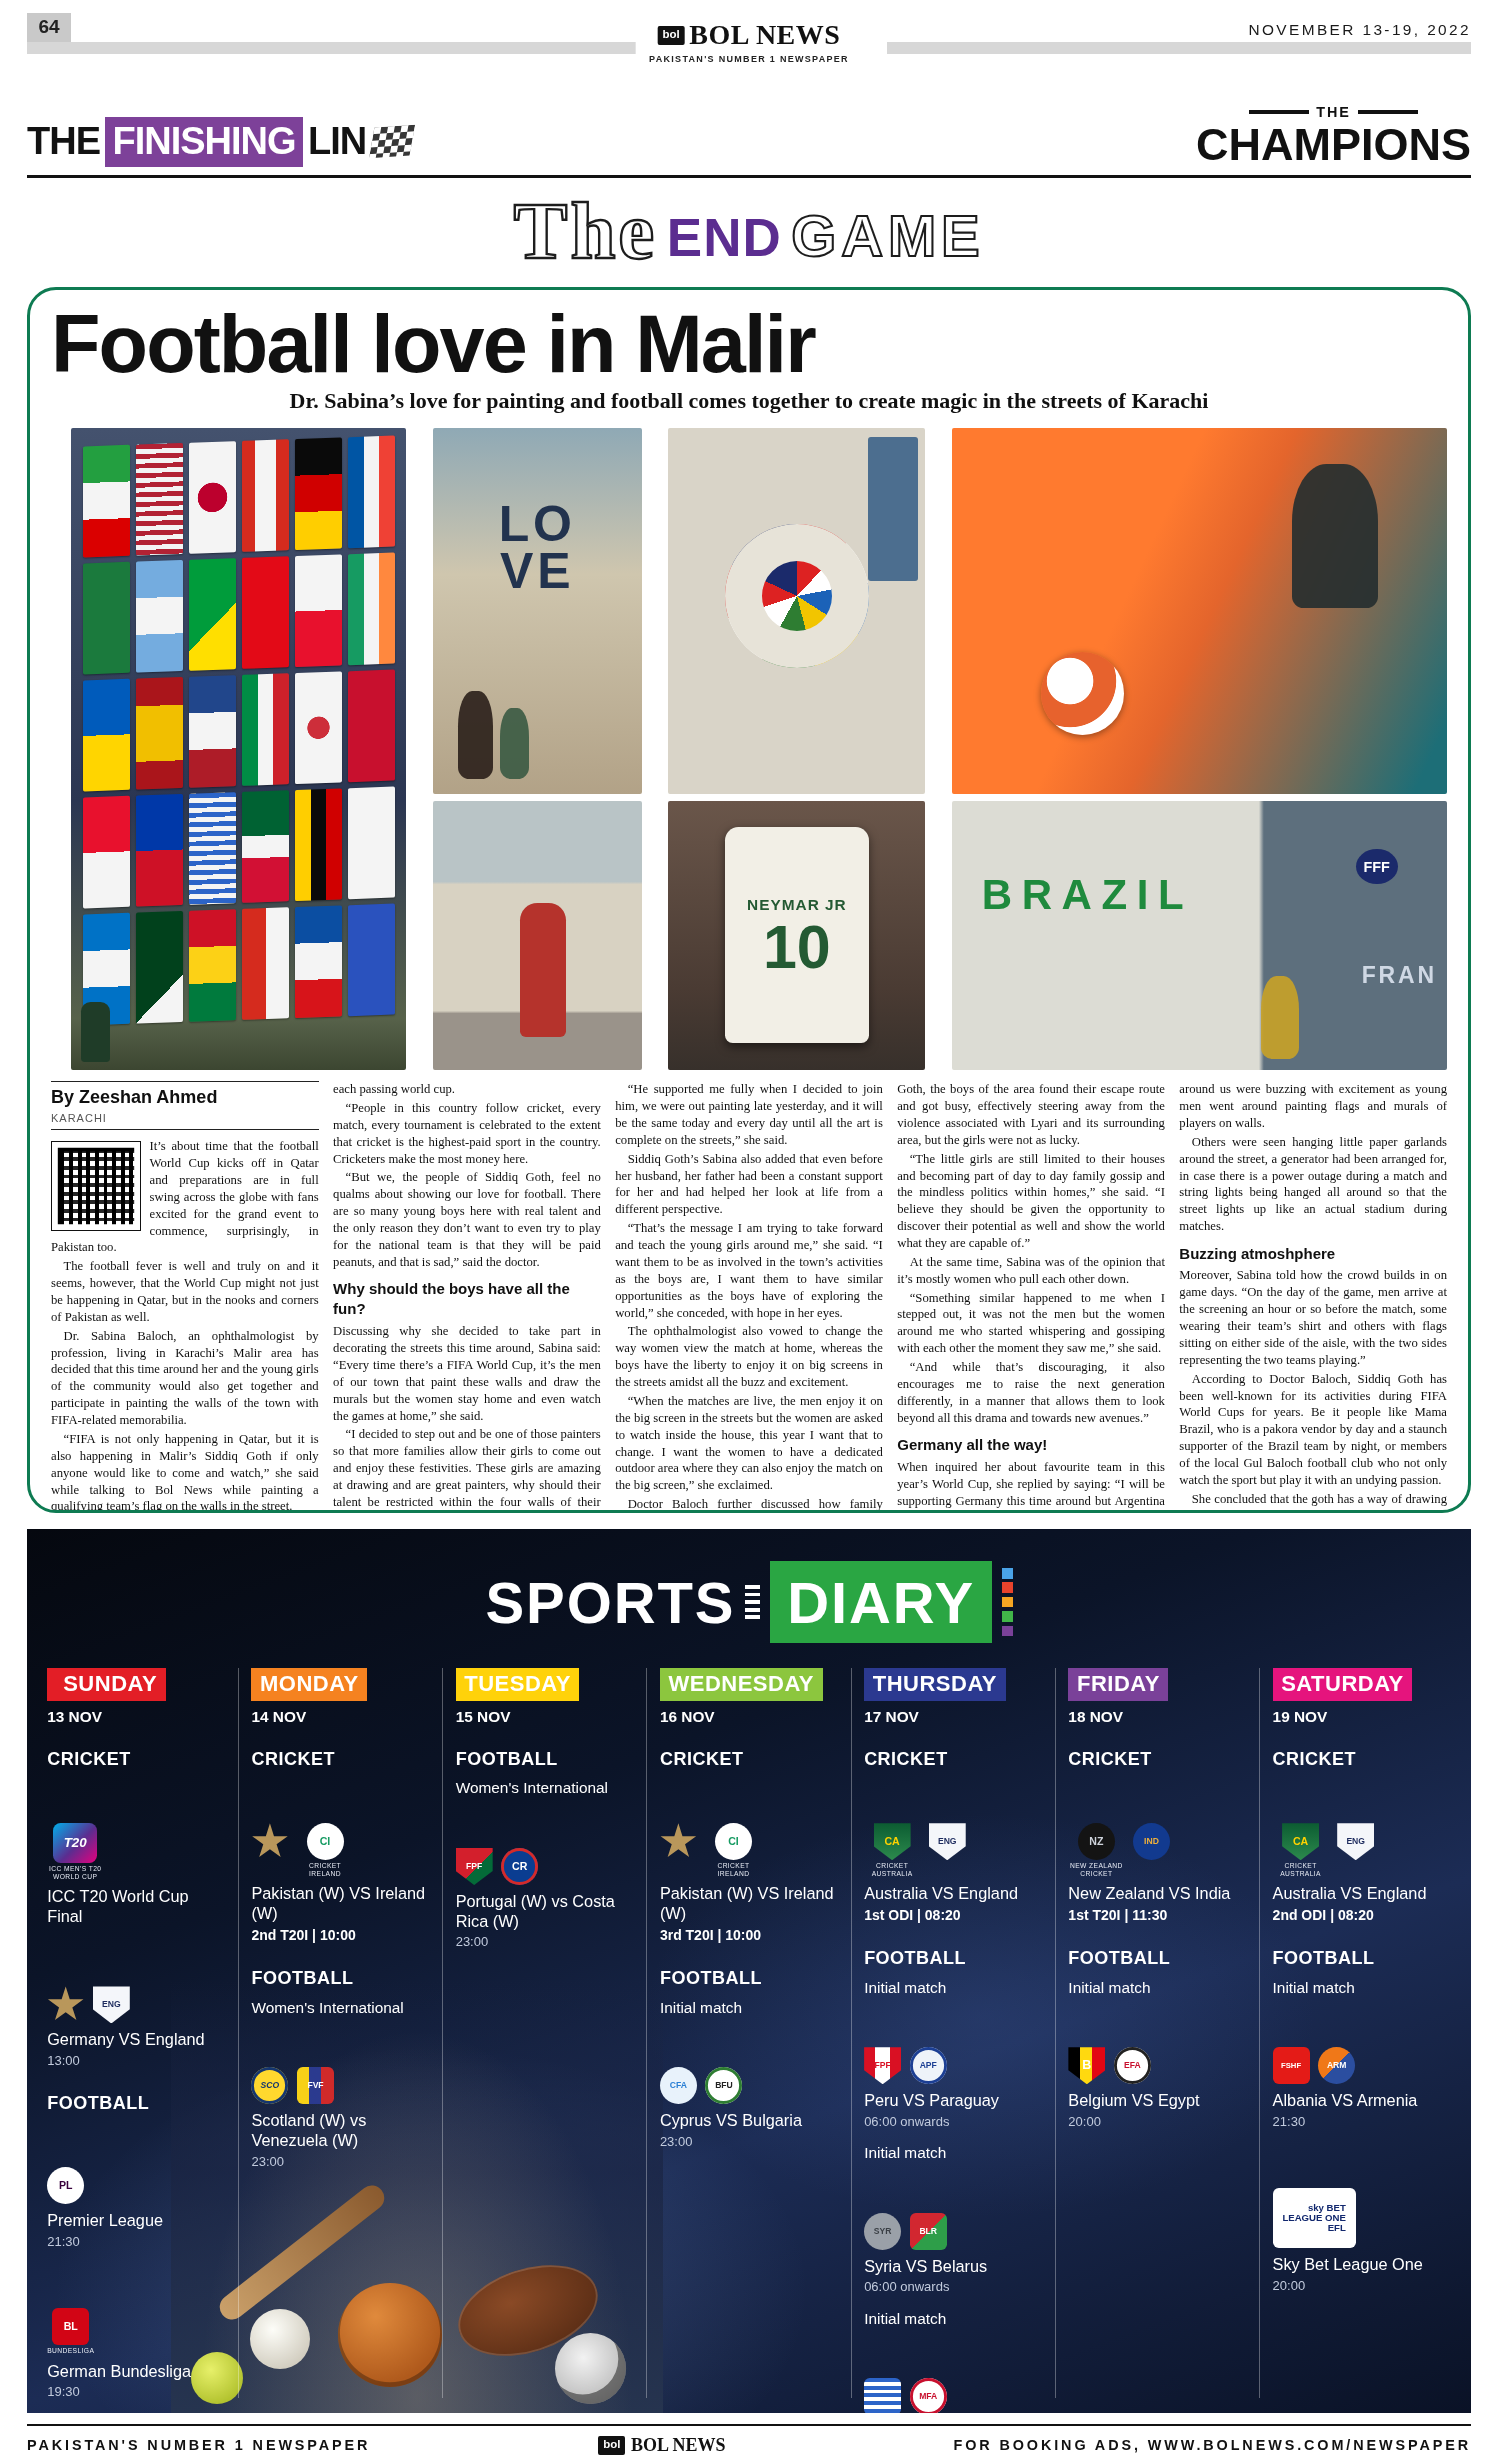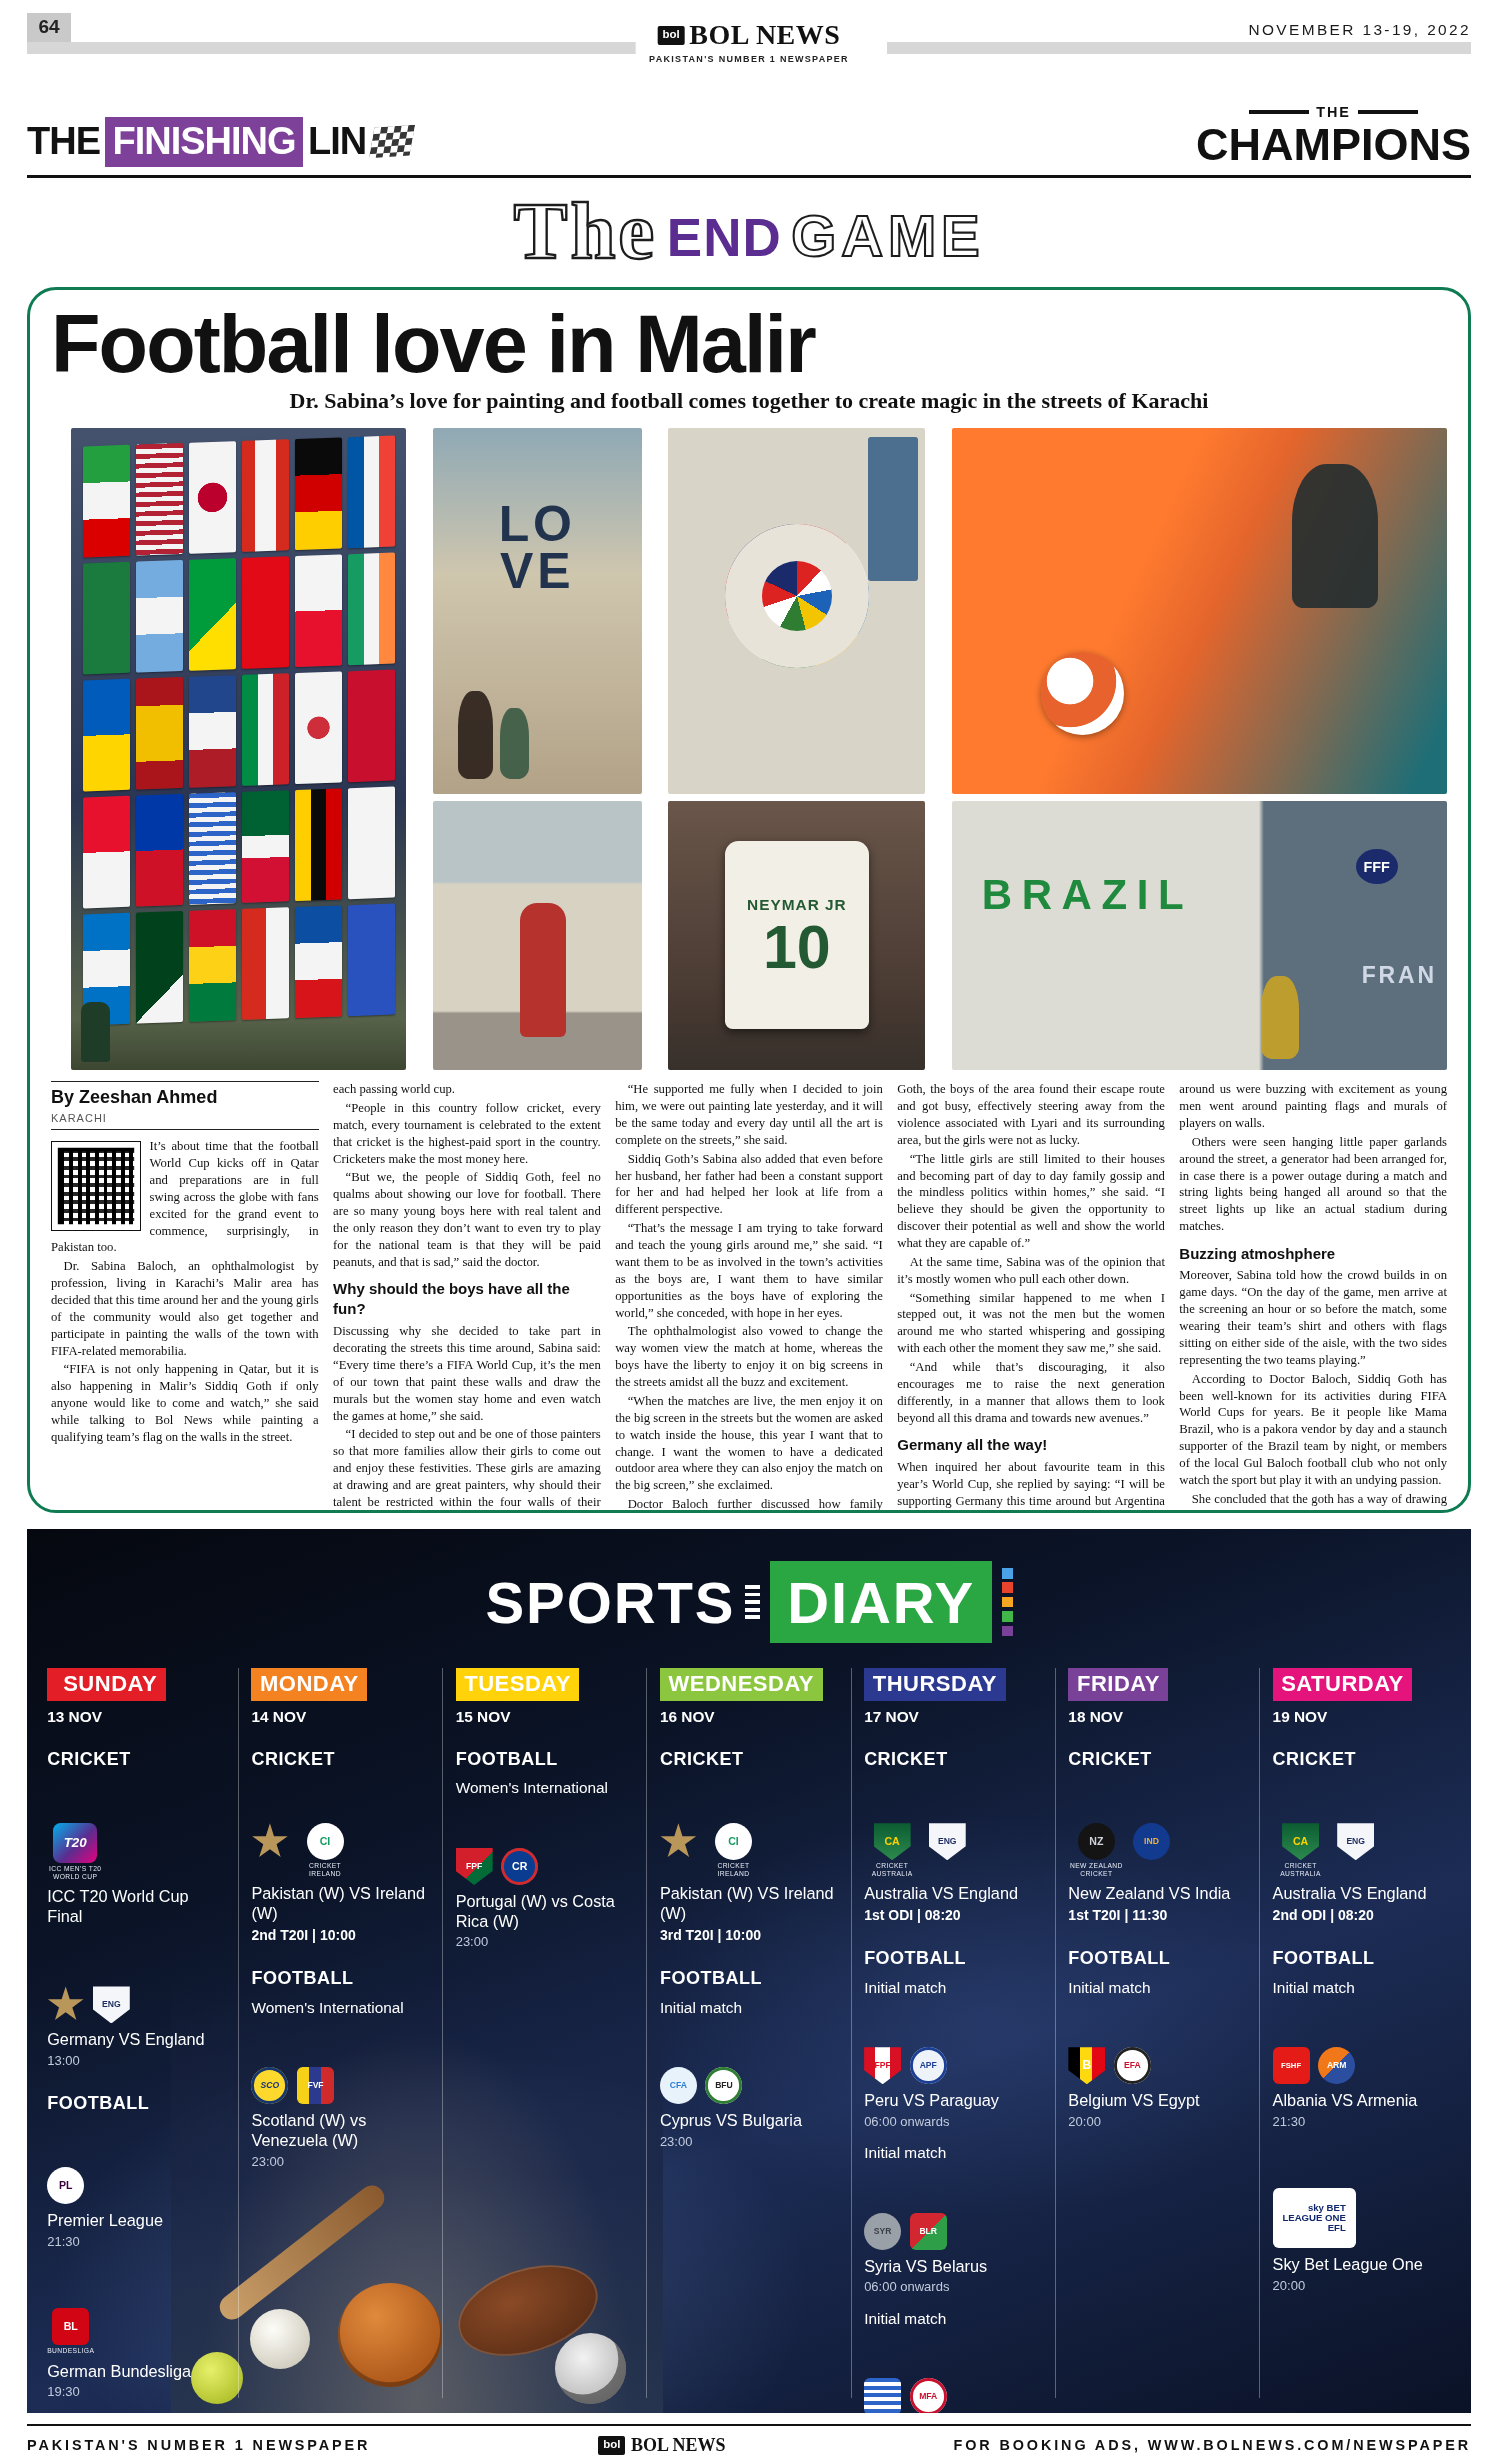--- a/index.html
+++ b/index.html
@@ -58,21 +58,21 @@
   .ph-kids{background:linear-gradient(115deg,#ff7a2f 0 38%,#e4652c 52%,#1d6e77 95%);}
   .kid-ball{position:absolute;left:18%;bottom:16%;width:83px;height:83px;border-radius:50%;background:radial-gradient(circle at 35% 35%,#fff 0 30%,#e7622d 31% 60%,#fff 61%);box-shadow:0 1.9px 7.7px rgba(0,0,0,.4);}
   .sil{position:absolute;background:#2a1f1a;border-radius:40% 40% 11.5px 11.5px;opacity:.9;}
   .sil1{left:12%;bottom:4%;width:35px;height:88px;}
   .sil2{left:32%;bottom:4%;width:29px;height:71px;background:#3a5a43;}
   .sil3{right:14%;top:10%;width:86px;height:144px;background:#232d2f;}
   .sil5{right:30%;bottom:4%;width:38px;height:83px;background:#c9a227;}
   .ph-red{background:linear-gradient(180deg,#b9c4c6 0 30%,#d8d2c2 31% 78%,#9a938a 79%);}
   .figure-red{position:absolute;left:42%;bottom:12%;width:46px;height:134px;background:#b5332c;border-radius:17.3px 17.3px 5.8px 5.8px;}
   .ph-neymar{background:linear-gradient(180deg,#6a564a,#4a3b33 70%,#37302b);}
-  .shirt{position:absolute;left:50%;top:50%;transform:translate(-50%,-50%);width:144px;height:188px;background:#f2efe6;border-radius:13.4px 13.4px 7.7px 7.7px;display:flex;flex-direction:column;align-items:center;justify-content:center;gap:5.8px;box-shadow:0 3.8px 9.6px rgba(0,0,0,.5);}
+  .shirt{position:absolute;left:50%;top:50%;transform:translate(-50%,-50%);width:144px;height:216px;background:#f2efe6;border-radius:13.4px 13.4px 7.7px 7.7px;display:flex;flex-direction:column;align-items:center;justify-content:center;gap:5.8px;box-shadow:0 3.8px 9.6px rgba(0,0,0,.5);}
   .sh-name{font-size:15.4px;font-weight:900;color:#245a33;letter-spacing:1px;}
   .sh-num{font-size:61px;font-weight:900;color:#245a33;line-height:.9;}
   .ph-brazil{background:linear-gradient(90deg,#dcdcd4 0 62%,#5d6f7d 63%);}
   .bz{position:absolute;left:6%;top:26%;font-size:42px;font-weight:900;color:#1f8a3d;letter-spacing:9.6px;}
   .fff{position:absolute;right:10%;top:18%;background:#1b2a6b;color:#fff;font-weight:900;font-size:14.4px;padding:9.6px 7.7px;border-radius:50%;}
   .fran{position:absolute;right:2%;bottom:30%;font-size:23px;font-weight:900;color:#cfd8e4;letter-spacing:2.9px;}
 
   
   .columns{display:flex;gap:14.4px;margin-top:11.5px;height:475px;overflow:hidden;}
   .acol{flex:1;font-family:"Liberation Serif",serif;font-size:12.7px;line-height:1.33;text-align:justify;color:#101010;}
@@ -259,20 +259,21 @@
       </div>
     </div>
 
     <div class="columns">
         <div class="acol">
           <div class="byline-block">
             <div class="byline">By Zeeshan Ahmed</div>
             <div class="dateline">KARACHI</div>
           </div>
           <p><span class="qr"></span>It’s about time that the football World Cup kicks off in Qatar and preparations are in full swing across the globe with fans excited for the grand event to commence, surprisingly, in Pakistan too.</p>
+          <p class="ind">The football fever is well and truly on and it seems, however, that the World Cup might not just be happening in Qatar, but in the nooks and corners of Pakistan as well.</p>
           <p class="ind">Dr. Sabina Baloch, an ophthalmologist by profession, living in Karachi’s Malir area has decided that this time around her and the young girls of the community would also get together and participate in painting the walls of the town with FIFA-related memorabilia.</p>
           <p class="ind">“FIFA is not only happening in Qatar, but it is also happening in Malir’s Siddiq Goth if only anyone would like to come and watch,” she said while talking to Bol News while painting a qualifying team’s flag on the walls in the street.</p>
         </div>
         <div class="acol">
           <p>each passing world cup.</p>
           <p class="ind">“People in this country follow cricket, every match, every tournament is celebrated to the extent that cricket is the highest-paid sport in the country. Cricketers make the most money here.</p>
           <p class="ind">“But we, the people of Siddiq Goth, feel no qualms about showing our love for football. There are so many young boys here with real talent and the only reason they don’t want to even try to play for the national team is that they will be paid peanuts, and that is sad,” said the doctor.</p>
           <h3 class="colhead">Why should the boys have all the fun?</h3>
           <p>Discussing why she decided to take part in decorating the streets this time around, Sabina said: “Every time there’s a FIFA World Cup, it’s the men of our town that paint these walls and draw the murals but the women stay home and even watch the games at home,” she said.</p>
           <p class="ind">“I decided to step out and be one of those painters so that more families allow their girls to come out and enjoy these festivities. These girls are amazing at drawing and are great painters, why should their talent be restricted within the four walls of their homes?” she questioned.</p>

